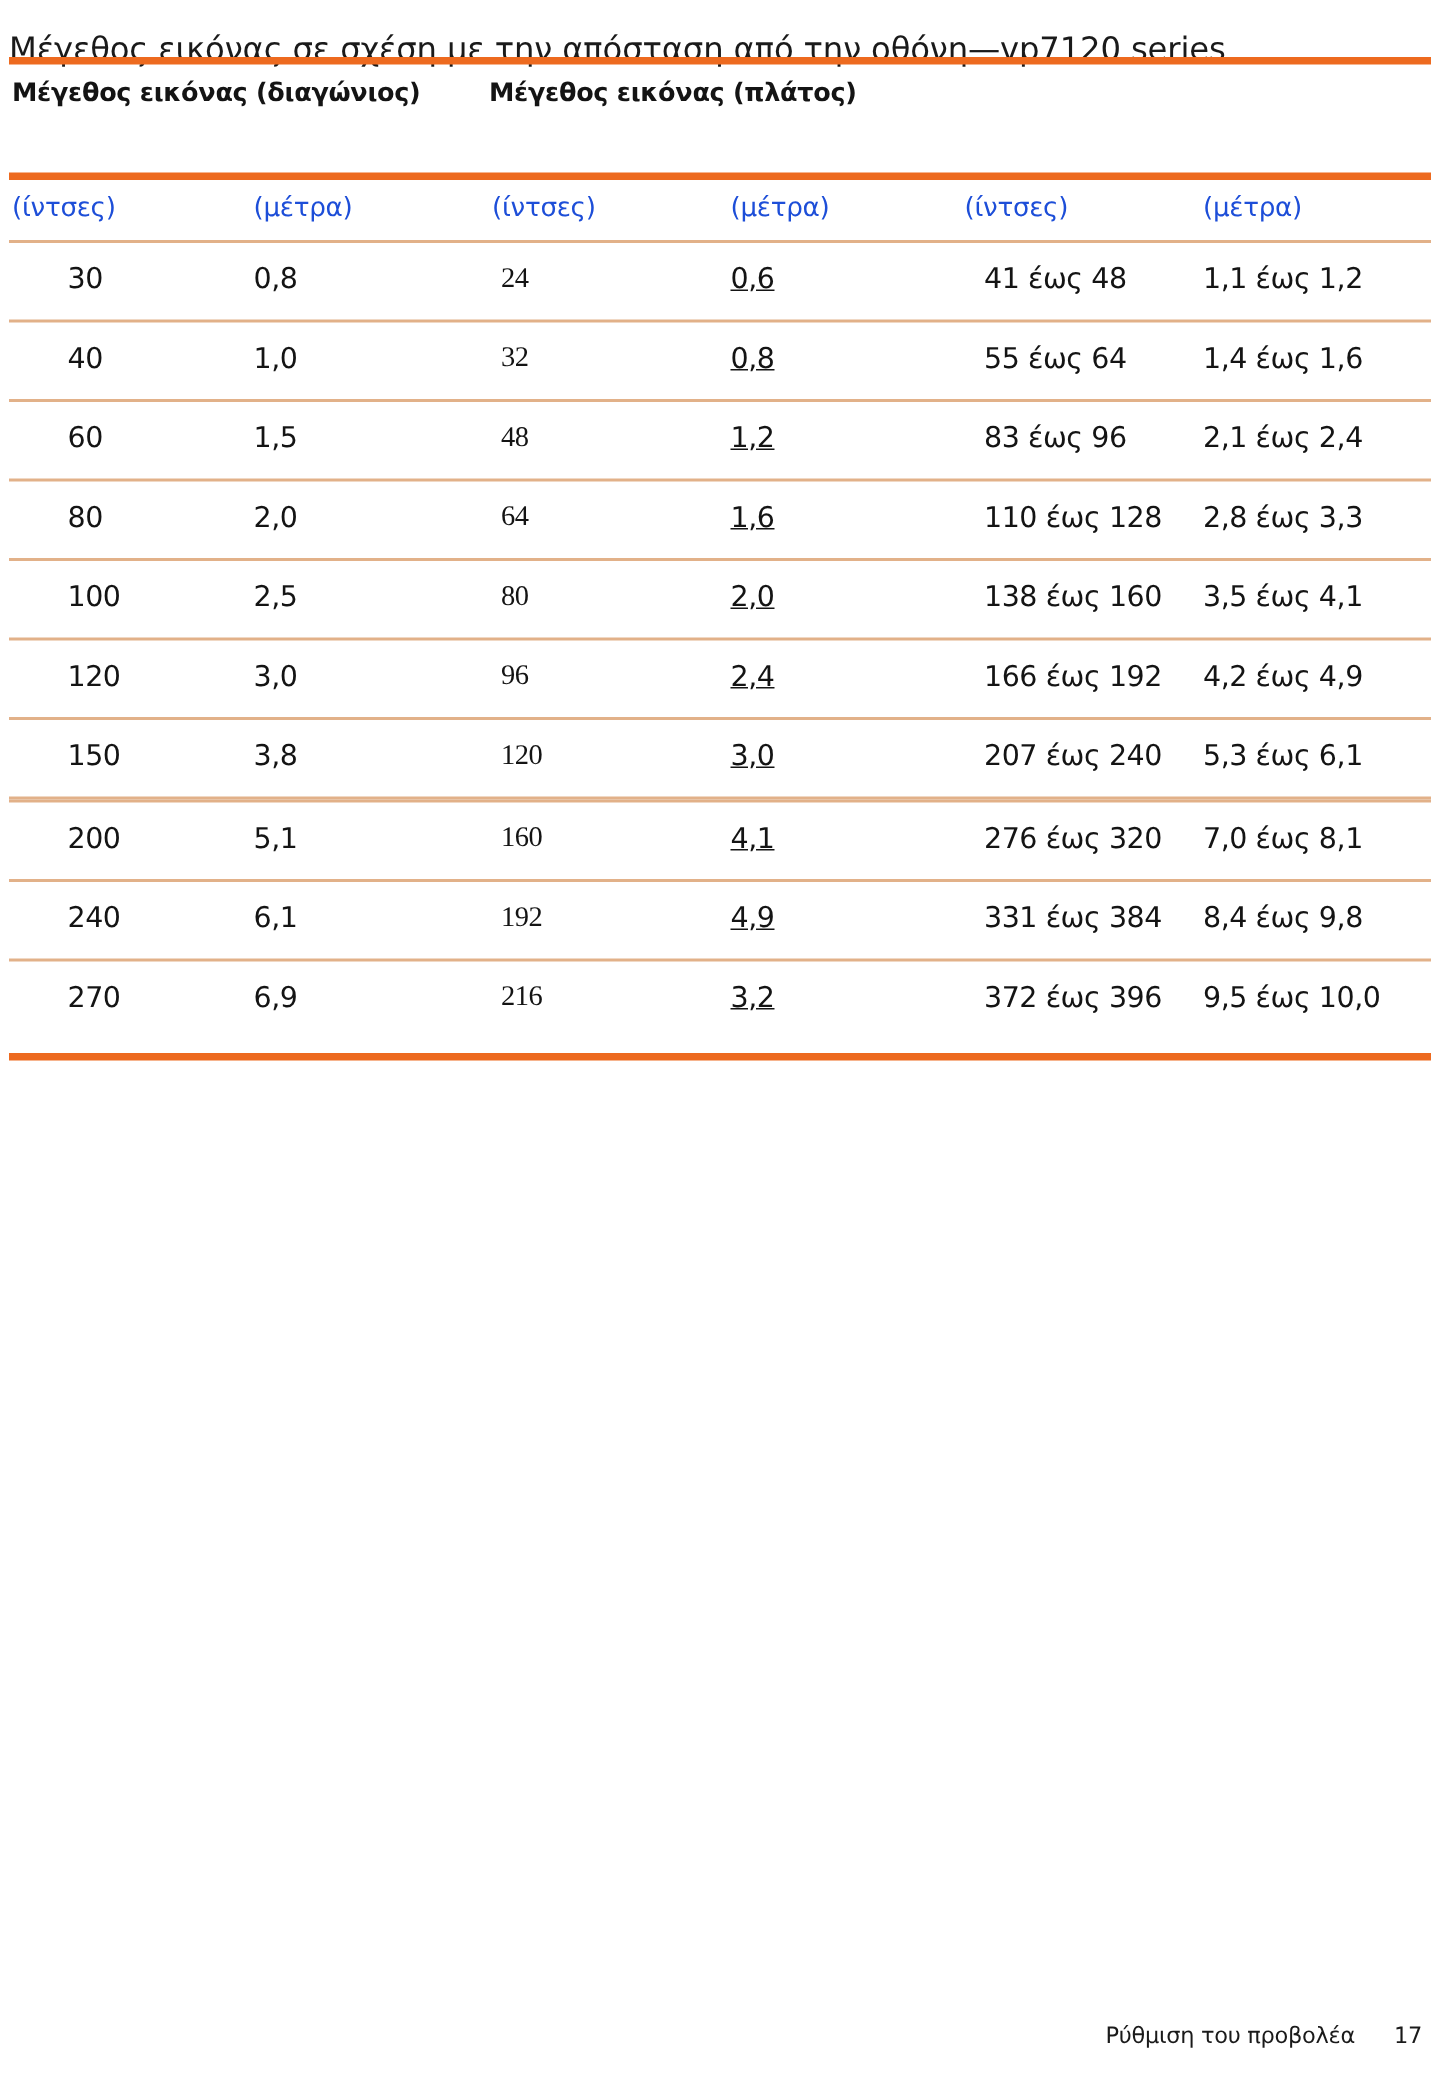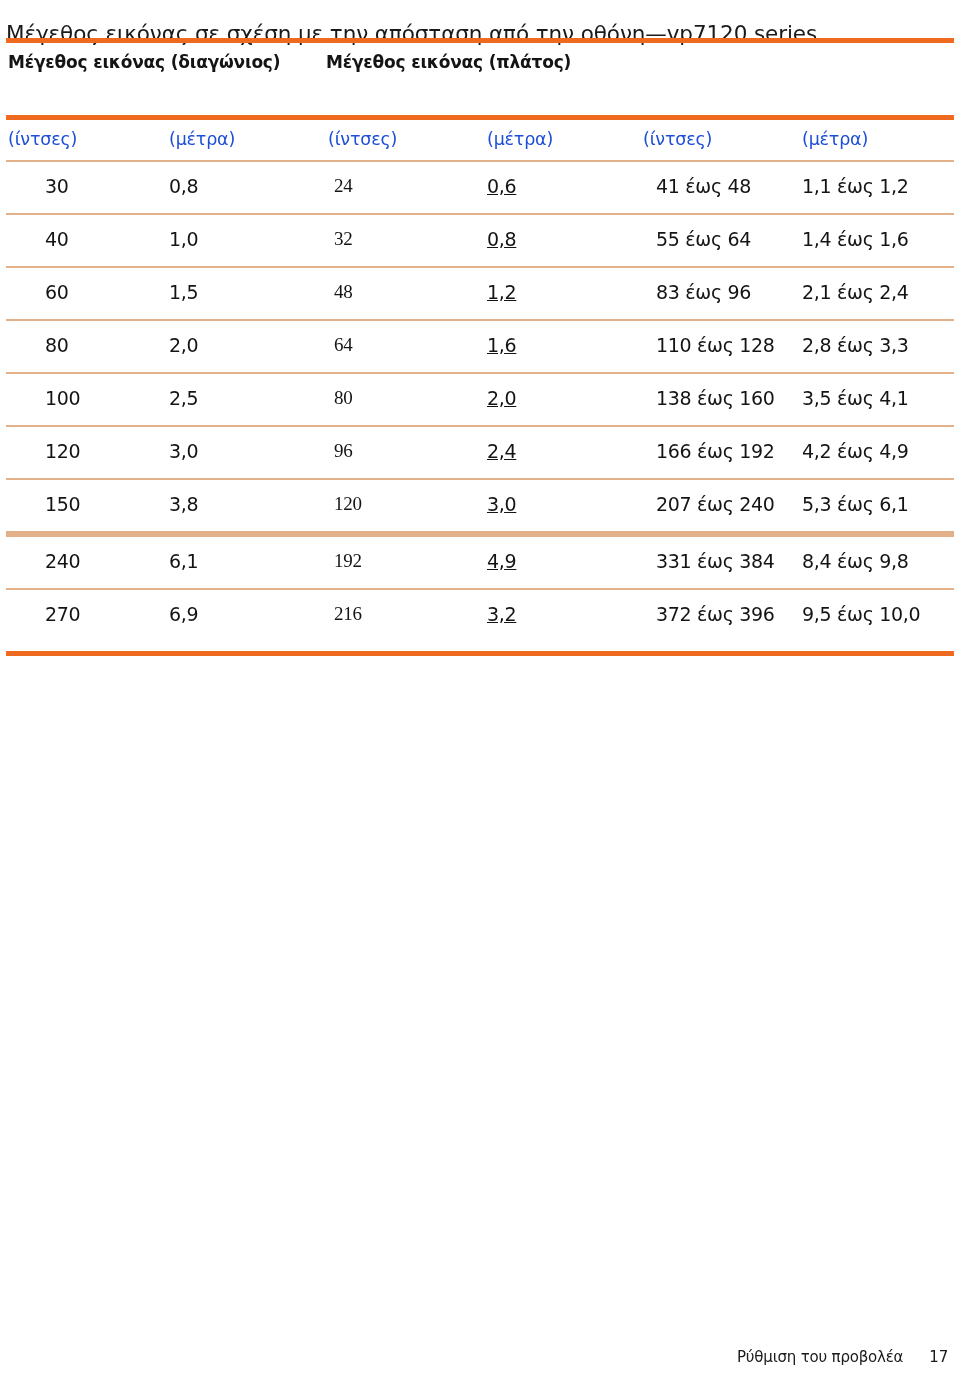--- a/index.html
+++ b/index.html
@@ -230,20 +230,28 @@
       <div class="cell c1">3,8</div>
       <div class="cell c2">120</div>
       <div class="cell c3">3,0</div>
       <div class="cell c4">207 έως 240</div>
       <div class="cell c5">5,3 έως 6,1</div>
     </div>
     <div class="rule-thin"></div>
 
     <div class="rule-thin"></div>
 
+    <div class="data-row">
+      <div class="cell c0">200</div>
+      <div class="cell c1">5,1</div>
+      <div class="cell c2">160</div>
+      <div class="cell c3">4,1</div>
+      <div class="cell c4">276 έως 320</div>
+      <div class="cell c5">7,0 έως 8,1</div>
+    </div>
     <div class="rule-thin"></div>
 
     <div class="data-row">
       <div class="cell c0">240</div>
       <div class="cell c1">6,1</div>
       <div class="cell c2">192</div>
       <div class="cell c3">4,9</div>
       <div class="cell c4">331 έως 384</div>
       <div class="cell c5">8,4 έως 9,8</div>
     </div>

